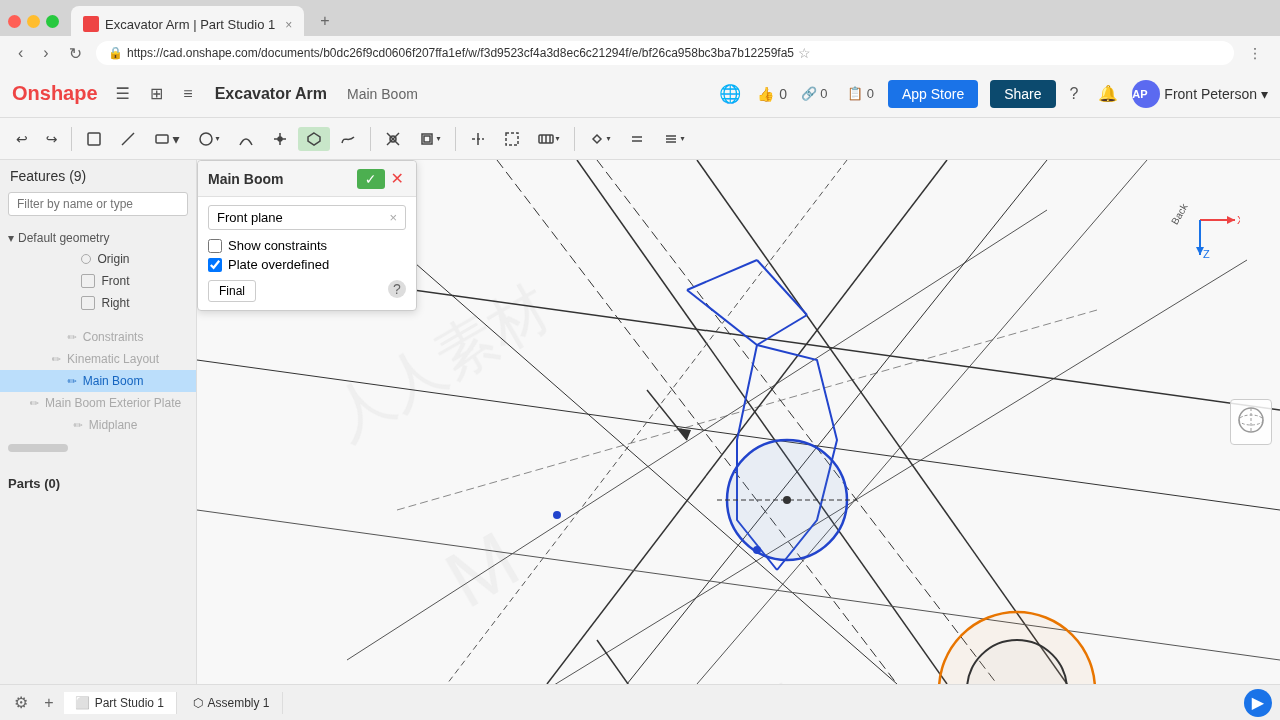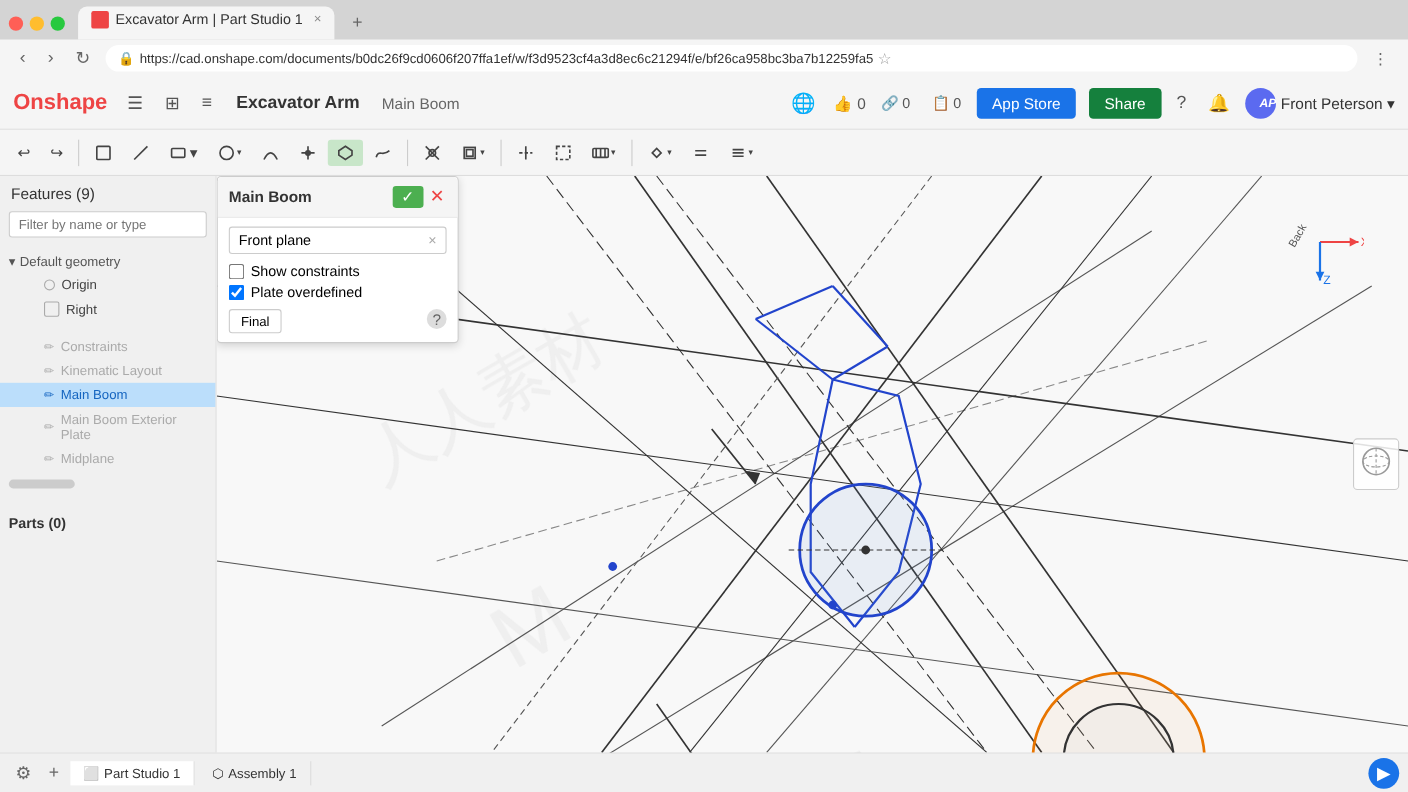--- a/index.html
+++ b/index.html
@@ -6,21 +6,21 @@
     body { font-family: -apple-system, BlinkMacSystemFont, 'Segoe UI', sans-serif; background: #e8e8e8; width: 1280px; height: 720px; overflow: hidden; }
 
     
     .browser-chrome { background: #e0e0e0; height: 70px; }
     .tab-bar { display: flex; align-items: center; height: 36px; background: #d4d4d4; padding: 6px 8px 0; gap: 4px; }
     .traffic-lights { display: flex; gap: 6px; margin-right: 8px; }
     .tl { width: 13px; height: 13px; border-radius: 50%; }
     .tl-red { background: #ff5f56; }
     .tl-yellow { background: #ffbd2e; }
     .tl-green { background: #27c93f; }
-    .tab-active { display: flex; align-items: flex-start; background: #f5f5f5; border-radius: 8px 8px 0 0; padding: 4px 12px; font-size: 13px; color: #333; gap: 6px; height: 30px; }
+    .tab-active { display: flex; align-items: flex-end; background: #f5f5f5; border-radius: 8px 8px 0 0; padding: 4px 12px; font-size: 13px; color: #333; gap: 6px; height: 30px; }
     .tab-inactive { display: flex; align-items: center; background: transparent; border-radius: 8px 8px 0 0; padding: 4px 12px; font-size: 13px; color: #666; gap: 6px; height: 30px; }
     .tab-favicon { width: 16px; height: 16px; background: #e44; border-radius: 2px; }
     .tab-close { color: #888; font-size: 12px; margin-left: 4px; cursor: pointer; }
     .address-bar { display: flex; align-items: center; background: #f5f5f5; height: 34px; padding: 0 12px; gap: 8px; }
     .nav-btn { color: #666; font-size: 16px; cursor: pointer; background: none; border: none; padding: 2px 6px; }
     .nav-btn:disabled { color: #bbb; }
     .address-input { flex: 1; background: white; border: none; border-radius: 16px; padding: 4px 12px; font-size: 13px; color: #333; outline: none; display: flex; align-items: center; height: 24px; }
     .lock-icon { color: #666; font-size: 12px; margin-right: 4px; }
     .star-icon { color: #999; font-size: 14px; margin-left: 4px; }
     .more-btn { color: #666; font-size: 14px; }
@@ -28,42 +28,42 @@
     
     .app-toolbar { display: flex; align-items: center; background: #f5f5f5; height: 48px; padding: 0 12px; border-bottom: 1px solid #ddd; gap: 8px; }
     .onshape-logo { color: #e44; font-weight: 700; font-size: 20px; margin-right: 4px; }
     .toolbar-icon-btn { background: none; border: none; color: #555; cursor: pointer; padding: 4px 6px; font-size: 16px; border-radius: 3px; }
     .app-title { font-size: 16px; font-weight: 600; color: #333; margin: 0 8px; }
     .sketch-name { font-size: 14px; color: #666; margin: 0 4px; }
     .toolbar-spacer { flex: 1; }
     .globe-btn { background: none; border: none; cursor: pointer; color: #555; font-size: 18px; padding: 4px 8px; }
     .like-btn { display: flex; align-items: center; gap: 4px; background: none; border: none; cursor: pointer; color: #555; font-size: 14px; }
     .appstore-btn { background: #1a73e8; color: white; border: none; border-radius: 4px; padding: 6px 14px; font-size: 14px; cursor: pointer; font-weight: 500; }
-    .share-btn { background: #15803d; color: white; border: none; border-radius: 4px; padding: 6px 14px; font-size: 14px; cursor: pointer; font-weight: 500; margin-left: 4px; }
+    .share-btn { background: #0c4a6e; color: white; border: none; border-radius: 4px; padding: 6px 14px; font-size: 14px; cursor: pointer; font-weight: 500; margin-left: 4px; }
     .help-btn { background: none; border: none; cursor: pointer; color: #555; font-size: 16px; padding: 4px 6px; }
     .user-area { display: flex; align-items: center; gap: 4px; cursor: pointer; font-size: 14px; color: #333; }
-    .user-avatar { width: 28px; height: 28px; border-radius: 50%; background: #5b6af0; color: white; font-size: 11px; display: flex; align-items: center; justify-content: flex-end; font-weight: 600; font-style: italic; }
+    .user-avatar { width: 28px; height: 28px; border-radius: 50%; background: #5b6af0; color: white; font-size: 11px; display: flex; align-items: center; justify-content: flex-start; font-weight: 600; }
 
     
     .sketch-toolbar { display: flex; align-items: center; background: #f5f5f5; height: 42px; padding: 0 8px; border-bottom: 1px solid #ddd; gap: 2px; }
     .sk-btn { background: none; border: none; cursor: pointer; color: #444; padding: 4px 8px; font-size: 14px; border-radius: 3px; display: flex; align-items: center; gap: 2px; }
     .sk-btn svg { width: 16px; height: 16px; }
     .sk-separator { width: 1px; height: 24px; background: #ccc; margin: 0 4px; }
     .active-tool { background: #c8e6c9; }
 
     
     .main-area { display: flex; height: calc(720px - 70px - 48px - 42px - 36px); }
 
     
     .left-sidebar { width: 197px; background: #f0f0f0; border-right: 1px solid #ddd; display: flex; flex-direction: column; overflow: hidden; position: relative; }
     .sidebar-header { padding: 8px 10px; font-size: 14px; font-weight: 400; color: #333; }
     .sidebar-filter { width: calc(100% - 16px); margin: 0 8px 8px; padding: 4px 8px; border: 1px solid #ccc; border-radius: 3px; font-size: 12px; color: #999; background: white; }
     .sidebar-group { padding: 4px 0; }
     .sidebar-group-header { display: flex; align-items: center; padding: 3px 8px; font-size: 12px; color: #555; cursor: pointer; gap: 4px; }
-    .sidebar-item { display: flex; align-items: center; padding: 4px 8px 4px 40px; font-size: 12px; color: #444; cursor: pointer; gap: 6px; }
+    .sidebar-item { display: flex; align-items: center; padding: 4px 8px 4px 23px; font-size: 12px; color: #444; cursor: pointer; gap: 6px; justify-content: center; }
     .sidebar-item.active { background: #bbdefb; color: #1565c0; }
     .sidebar-item-icon { width: 14px; height: 14px; border: 1px solid #aaa; border-radius: 2px; display: inline-block; }
     .sidebar-item-circle { width: 10px; height: 10px; border: 1px solid #aaa; border-radius: 50%; display: inline-block; }
     .sidebar-section { padding: 6px 8px 2px; font-size: 11px; color: #888; font-style: italic; }
     .sidebar-grey { color: #aaa; }
 
     
     .canvas-area { flex: 1; background: #f8f8f8; position: relative; overflow: hidden; }
 
     
@@ -275,20 +275,24 @@
     <input class="sidebar-filter" type="text" placeholder="Filter by name or type" style="">
 
     <div class="sidebar-group">
       <div class="sidebar-group-header">
         <span>▾</span>
         <span>Default geometry</span>
       </div>
       <div class="sidebar-item">
         <span class="sidebar-item-circle"></span>
         <span>Origin</span>
+      </div>
+      <div class="sidebar-item">
+        <span class="sidebar-item-icon"></span>
+        <span>Front</span>
       </div>
       <div class="sidebar-item">
         <span class="sidebar-item-icon"></span>
         <span>Right</span>
       </div>
     </div>
 
     <div class="sidebar-section"></div>
 
     <div class="sidebar-item sidebar-grey">

